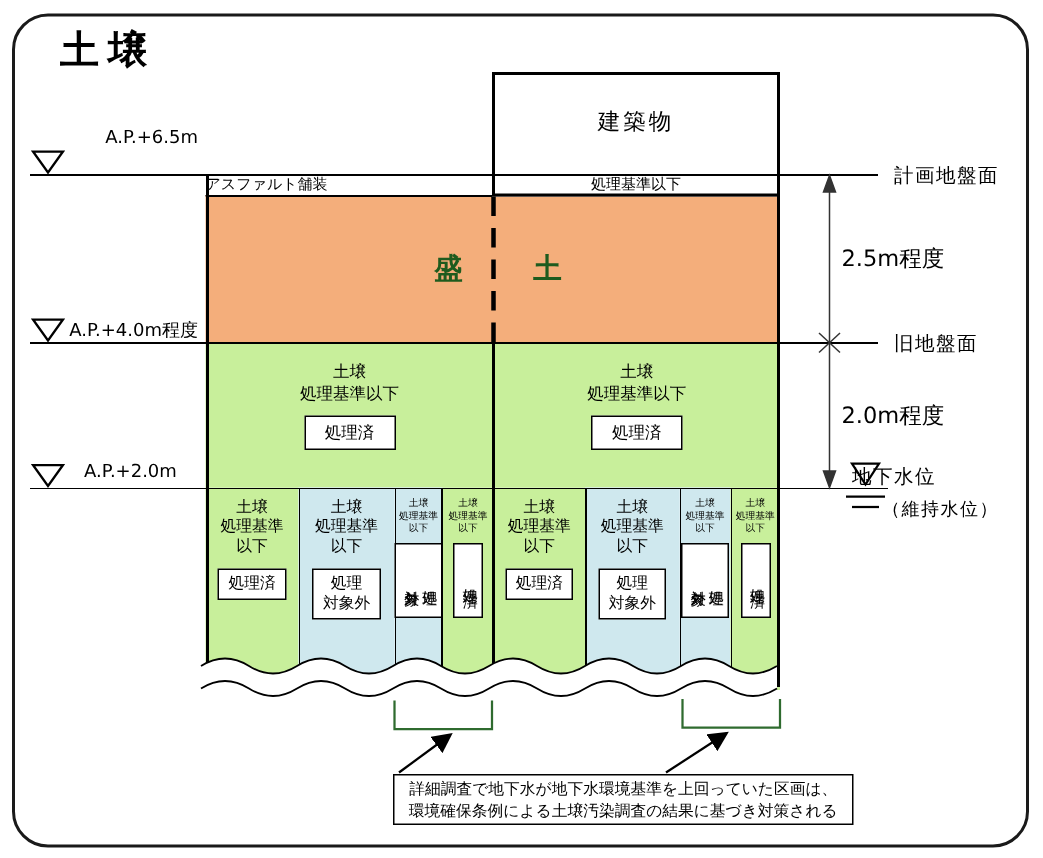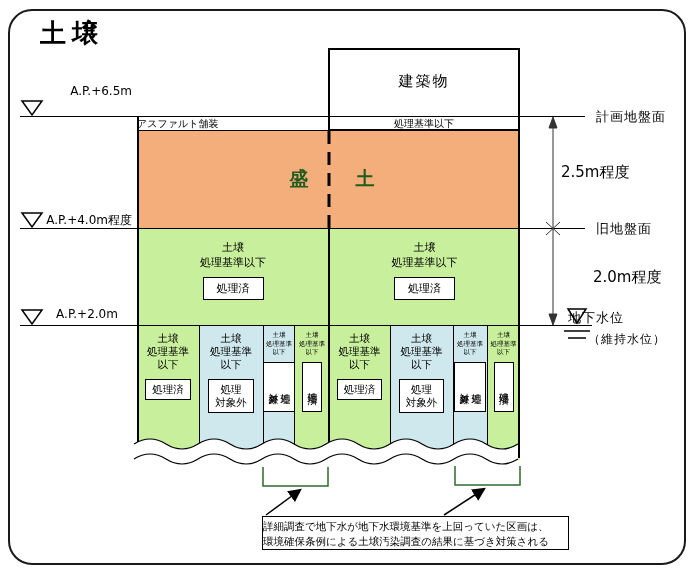--- a/index.html
+++ b/index.html
@@ -36,21 +36,21 @@
   #building-label{left:328px;top:72px;width:192px;text-align:center;font-size:15px;letter-spacing:2px;}
   #floor-label{left:330px;top:117px;width:188px;text-align:center;font-size:10px;line-height:13px;}
 
   
   .ap-label{font-size:12px;text-align:right;width:90px;}
   
   .r-label{font-size:13px;letter-spacing:1px;}
   .dim-label{font-size:15px;}
 
   #note-box{left:262px;top:516px;width:307px;height:34px;border:1px solid #000;background:#fff;
-    font-size:10.5px;line-height:15px;text-align:left;white-space:pre-line;padding-top:2px;box-sizing:border-box;}
+    font-size:10.5px;line-height:15px;text-align:center;white-space:pre-line;padding-top:2px;box-sizing:border-box;}
 
   #overlay{left:0;top:0;width:695px;height:572px;pointer-events:none;}
 </style>
 </head>
 <body>
 
 <div class="abs" id="frame"></div>
 <div class="abs" id="title">土壌</div>
 
 <div class="abs" id="asphalt-band">アスファルト舗装</div>
@@ -127,21 +127,21 @@
 <div class="abs" id="building-label">建築物</div>
 <div class="abs" id="floor-label">処理基準以下</div>
 
 <div class="abs ap-label" style="left:42px;top:84px;">A.P.+6.5m</div>
 <div class="abs ap-label" style="left:42px;top:212px;">A.P.+4.0m程度</div>
 <div class="abs ap-label" style="left:42px;top:307px;text-align:center;">A.P.+2.0m</div>
 
 <div class="abs r-label" style="left:596px;top:108px;">計画地盤面</div>
 <div class="abs dim-label" style="left:561px;top:163px;">2.5m程度</div>
 <div class="abs r-label" style="left:596px;top:220px;text-align:center;">旧地盤面</div>
-<div class="abs dim-label" style="left:561px;top:268px;margin-left:32px;">2.0m程度</div>
+<div class="abs dim-label" style="left:561px;top:268px;">2.0m程度</div>
 <div class="abs r-label" style="left:568px;top:309px;">地下水位</div>
 <div class="abs r-label" style="left:588px;top:331px;font-size:12px;font-family:Liberation Serif, serif;">（維持水位）</div>
 
 <div class="abs" id="note-box">詳細調査で地下水が地下水環境基準を上回っていた区画は、
 環境確保条例による土壌汚染調査の結果に基づき対策される</div>
 
 <svg class="abs" id="overlay" viewBox="0 0 695 572" xmlns="http://www.w3.org/2000/svg">
   <defs>
     <marker id="arrhead" orient="auto" markerWidth="10" markerHeight="9" refX="7.5" refY="4.5">
       <path d="M0,0 L9,4.5 L0,9 z" fill="#000"></path>

